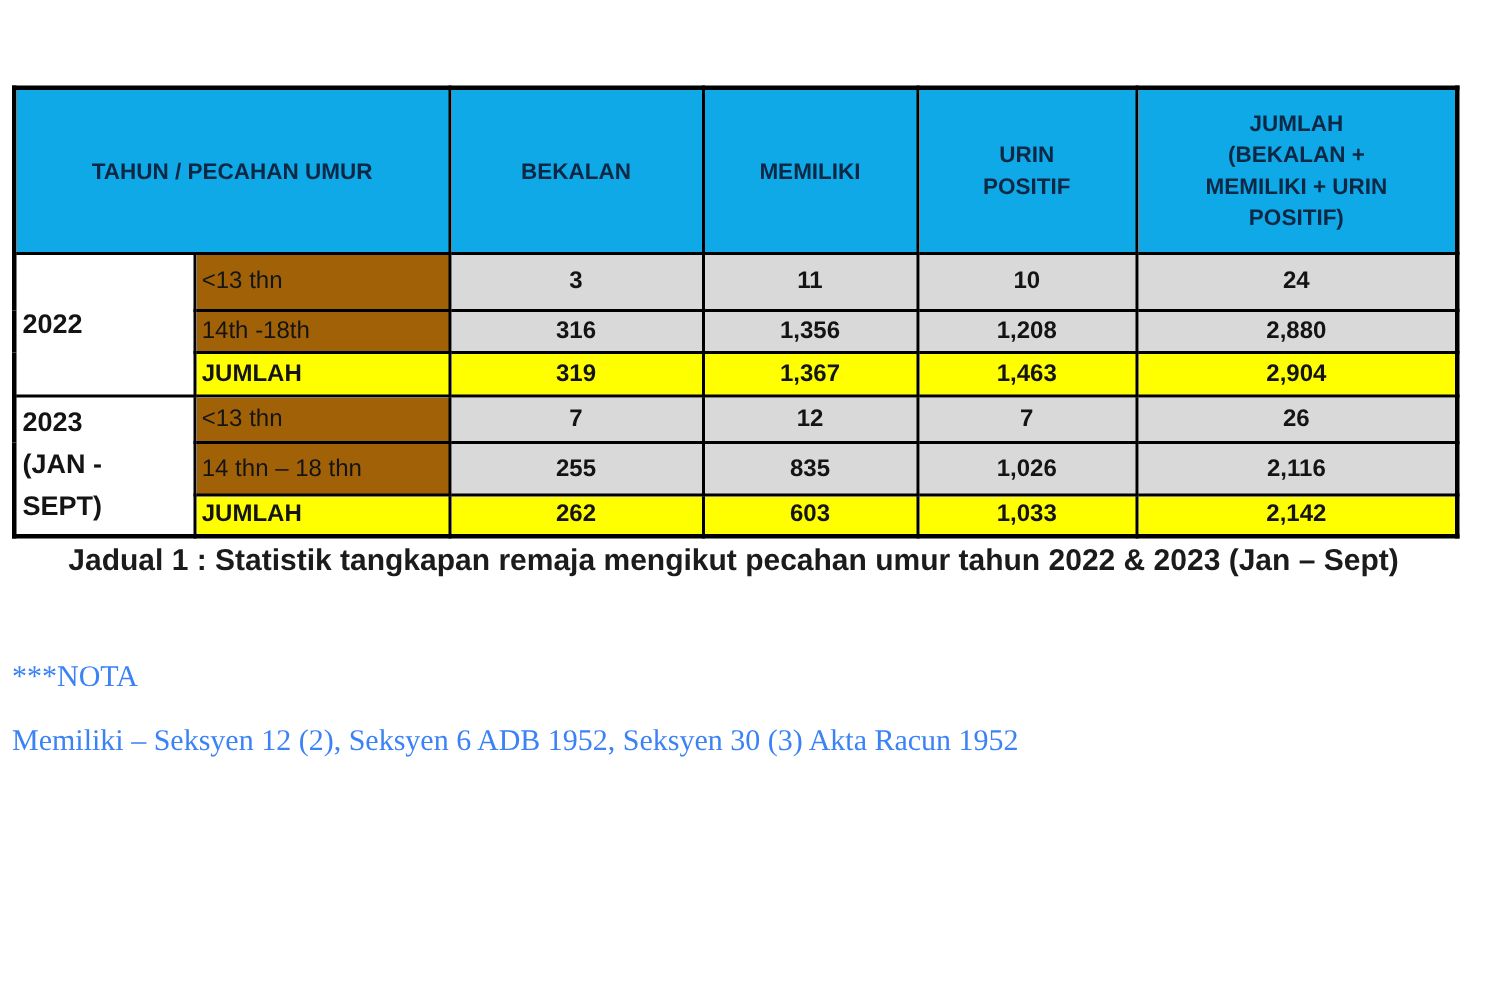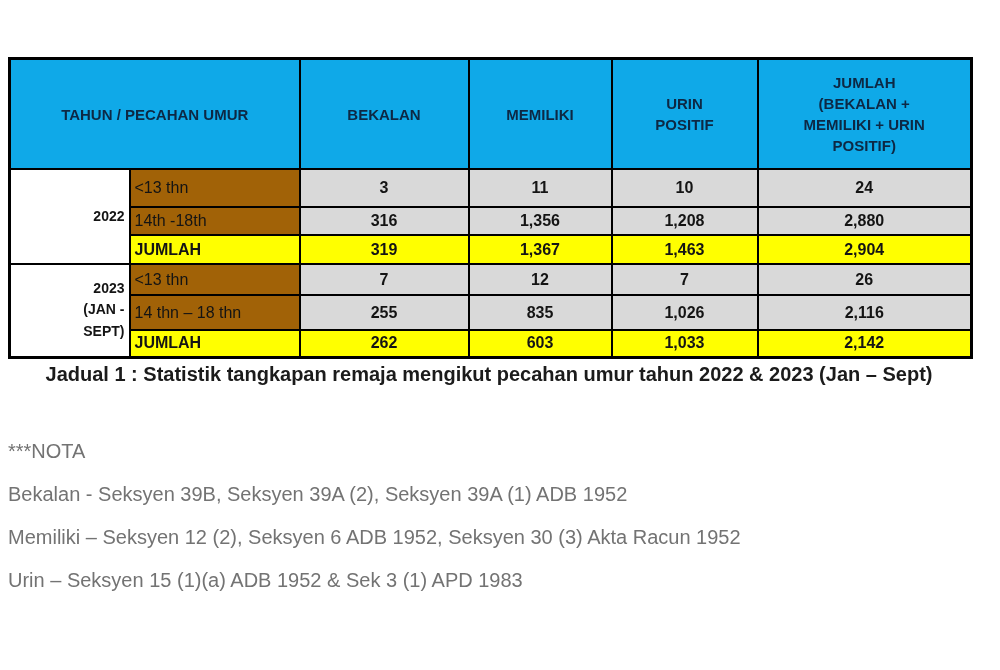--- a/index.html
+++ b/index.html
@@ -31,22 +31,22 @@
     font-weight: bold;
     font-size: 15px;
     line-height: 1.4;
     text-align: center;
     white-space: pre-line;
     height: 108px;
   }
   td.year {
     background: #ffffff;
     font-weight: bold;
-    font-size: 14px;
-    text-align: right;
+    font-size: 18px;
+    text-align: left;
     white-space: pre-line;
     line-height: 1.55;
   }
   td.age {
     background: #a16207;
     text-align: left;
     padding-left: 9px;
     font-size: 16px;
     font-weight: normal;
   }
@@ -73,22 +73,23 @@
     font-weight: bold;
     color: #1b1b1b;
   }
 
   .notes {
     position: absolute; left: 8px; top: 430px; width: 980px;
   }
   .nota-title, .note-line {
     font-size: 20px;
     line-height: 43px;
-    color: #737373;
+    color: #3b82f6;
     white-space: nowrap;
+    font-family: Liberation Serif, serif;
   }
 </style>
 </head>
 <body>
 
 <div class="page">
 
   <table class="stats">
     <colgroup>
       <col style="width:120px">
@@ -158,18 +159,16 @@
         <td class="num">1,033</td>
         <td class="num">2,142</td>
       </tr>
     </tbody>
   </table>
 
   <div class="caption">Jadual 1 : Statistik tangkapan remaja mengikut pecahan umur tahun 2022 &amp; 2023 (Jan – Sept)</div>
 
   <div class="notes">
     <div class="nota-title">***NOTA</div>
-    <div class="note-line">Bekalan - Seksyen 39B, Seksyen 39A (2), Seksyen 39A (1) ADB 1952</div>
     <div class="note-line">Memiliki – Seksyen 12 (2), Seksyen 6 ADB 1952, Seksyen 30 (3) Akta Racun 1952</div>
-    <div class="note-line">Urin – Seksyen 15 (1)(a) ADB 1952 &amp; Sek 3 (1) APD 1983</div>
   </div>
 
 </div>
 
 </body></html>

